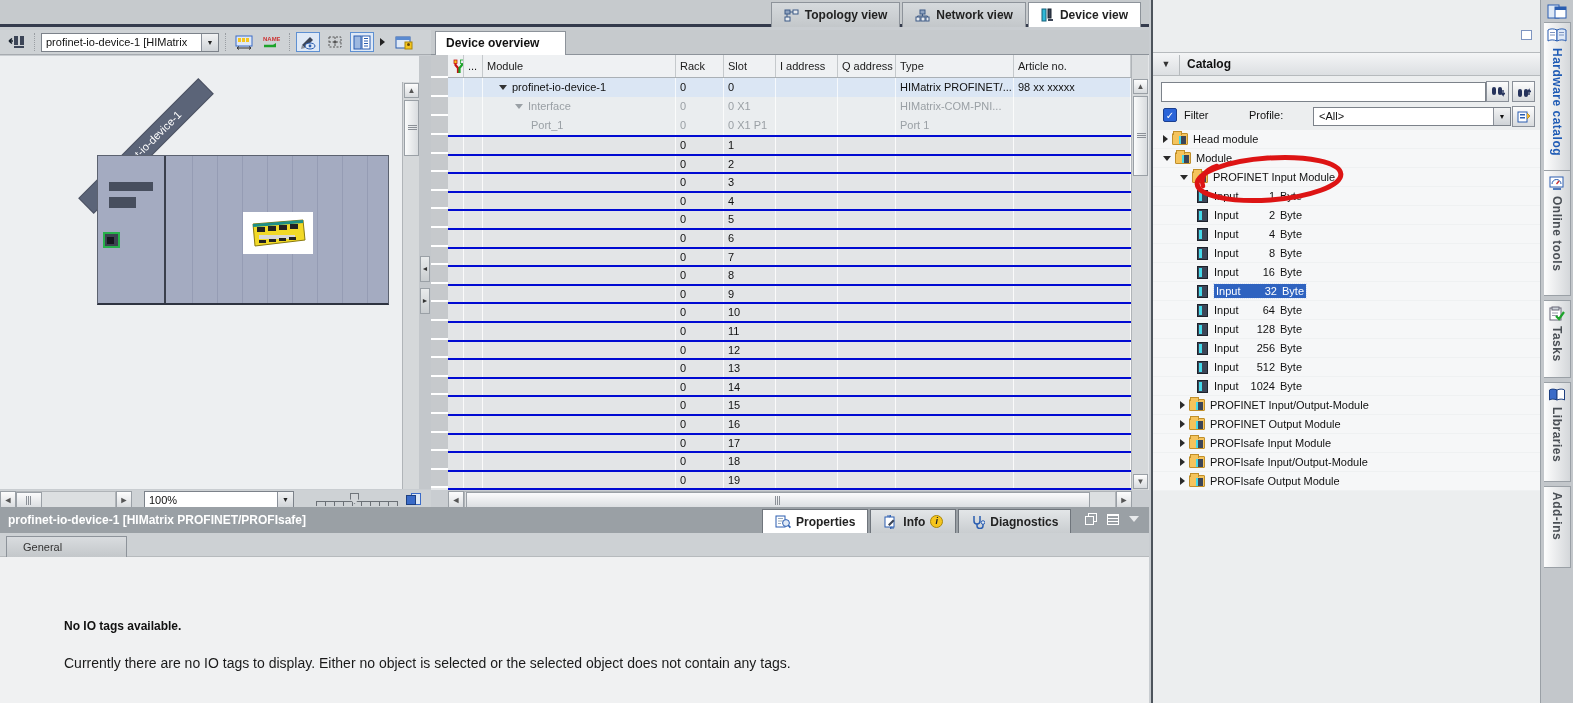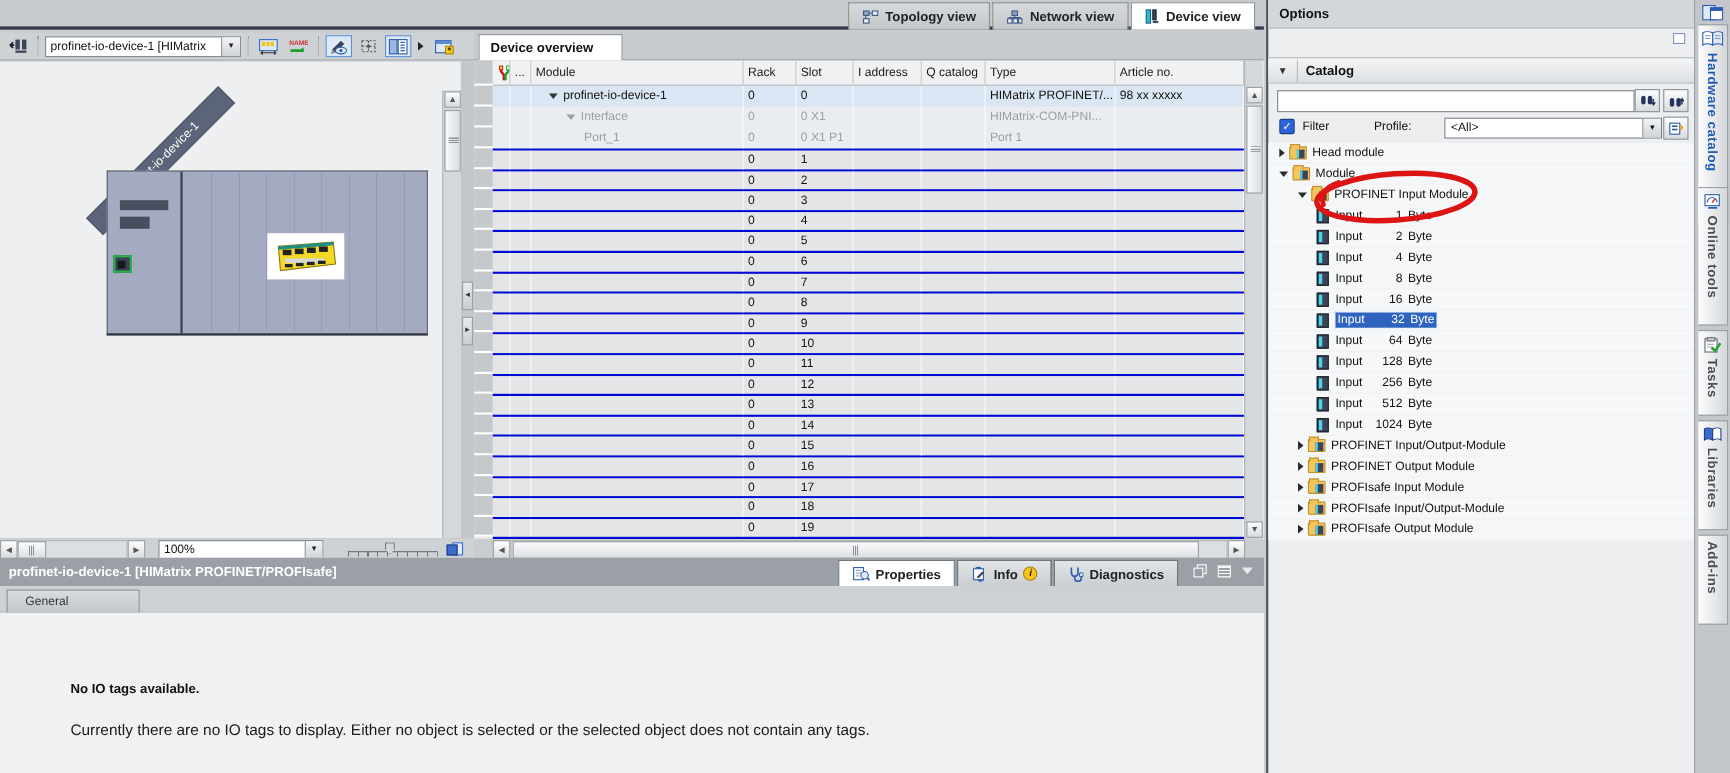--- a/index.html
+++ b/index.html
@@ -400,21 +400,21 @@
                     <rect x="2" y="1" width="3" height="3.5" fill="#f5c51d" stroke="#c81414" stroke-width=".8"></rect>
                     <rect x="8.5" y="1" width="3" height="3.5" fill="#e8ebef" stroke="#1ca32a" stroke-width=".8"></rect>
                   </svg>
                 </span>
               </div>
               <div class="hcell">...</div>
               <div class="hcell">Module</div>
               <div class="hcell">Rack</div>
               <div class="hcell">Slot</div>
               <div class="hcell">I address</div>
-              <div class="hcell">Q catalog</div>
+              <div class="hcell">Q address</div>
               <div class="hcell">Type</div>
               <div class="hcell">Article no.</div>
             </div>
           <div id="dov-rows">
               <div class="dgrid drow sel">
                 <div class="cell"></div>
                 <div class="cell"></div>
                 <div class="cell" style="padding-left: 16px;">
                   <span class="tri-d"></span>
                   <span>profinet-io-device-1</span>
@@ -743,21 +743,20 @@
           </div>
       </div>
       <div id="props-content">
         <div id="no-tags-title">No IO tags available.</div>
         <div id="no-tags-msg">Currently there are no IO tags to display. Either no object is selected or the selected object does not contain any tags.</div>
       </div>
     </div>
   </div>
 
   <div id="options">
-    <div id="options-header">Options</div>
     <div id="options-iconrow">
       <span class="opt-float"><i class="f1"></i></span>
     </div>
     <div id="catalog-header">
       <span id="catalog-chev">▼</span>
       <span id="catalog-hsep"></span>
       <span id="catalog-title">Catalog</span>
     </div>
     <input id="catalog-search" value="" style="">
     <div class="cat-btn" style="right:31px">

